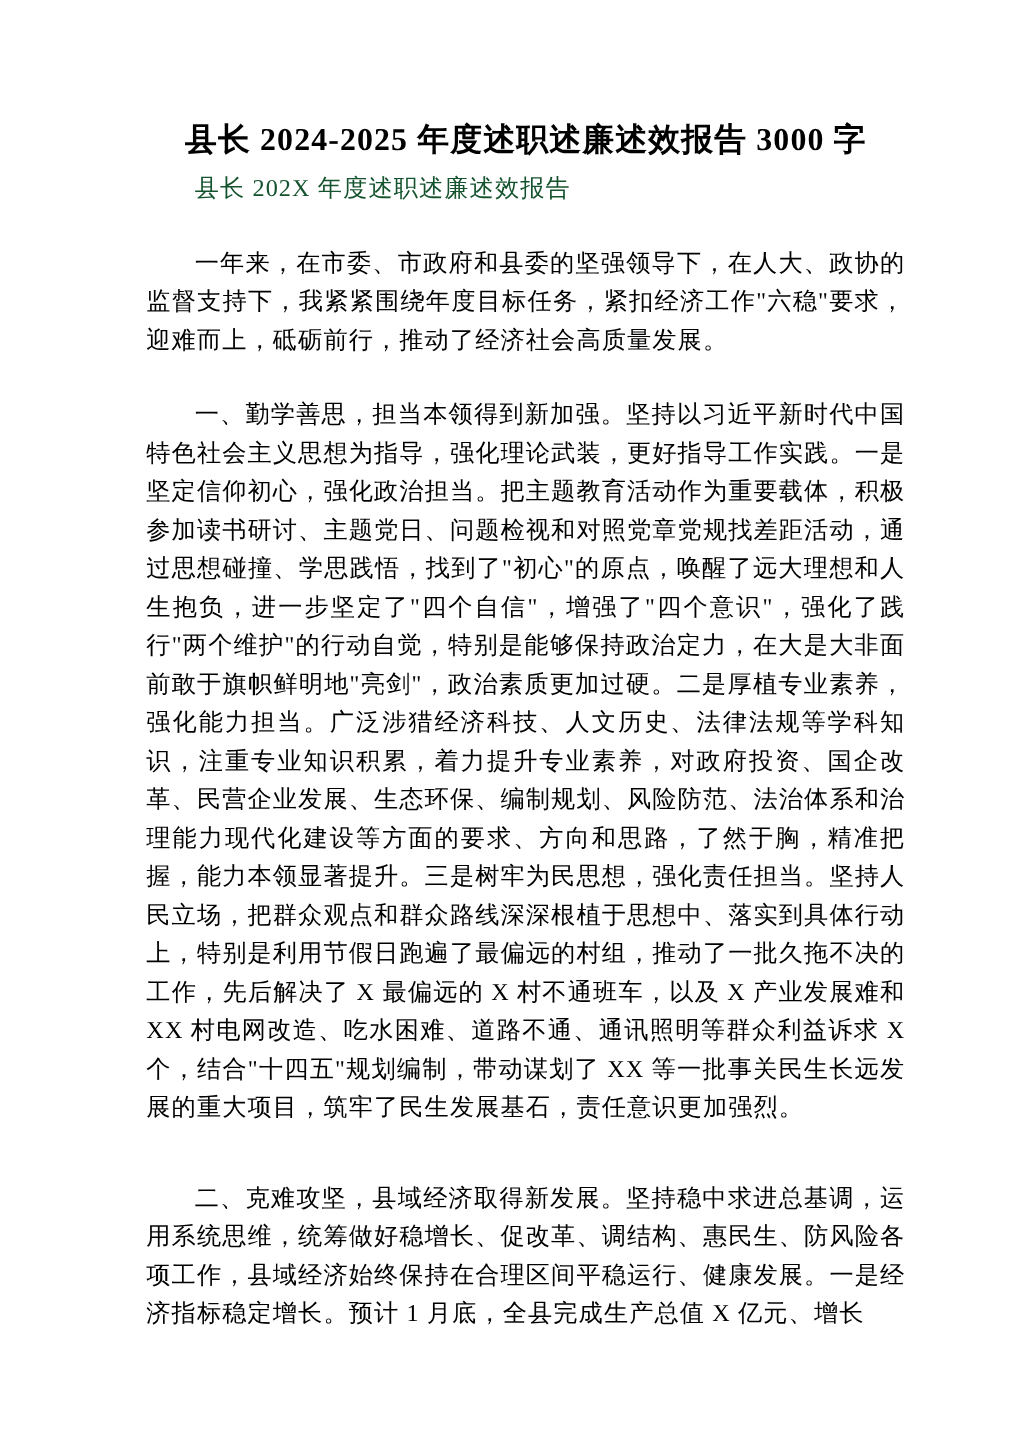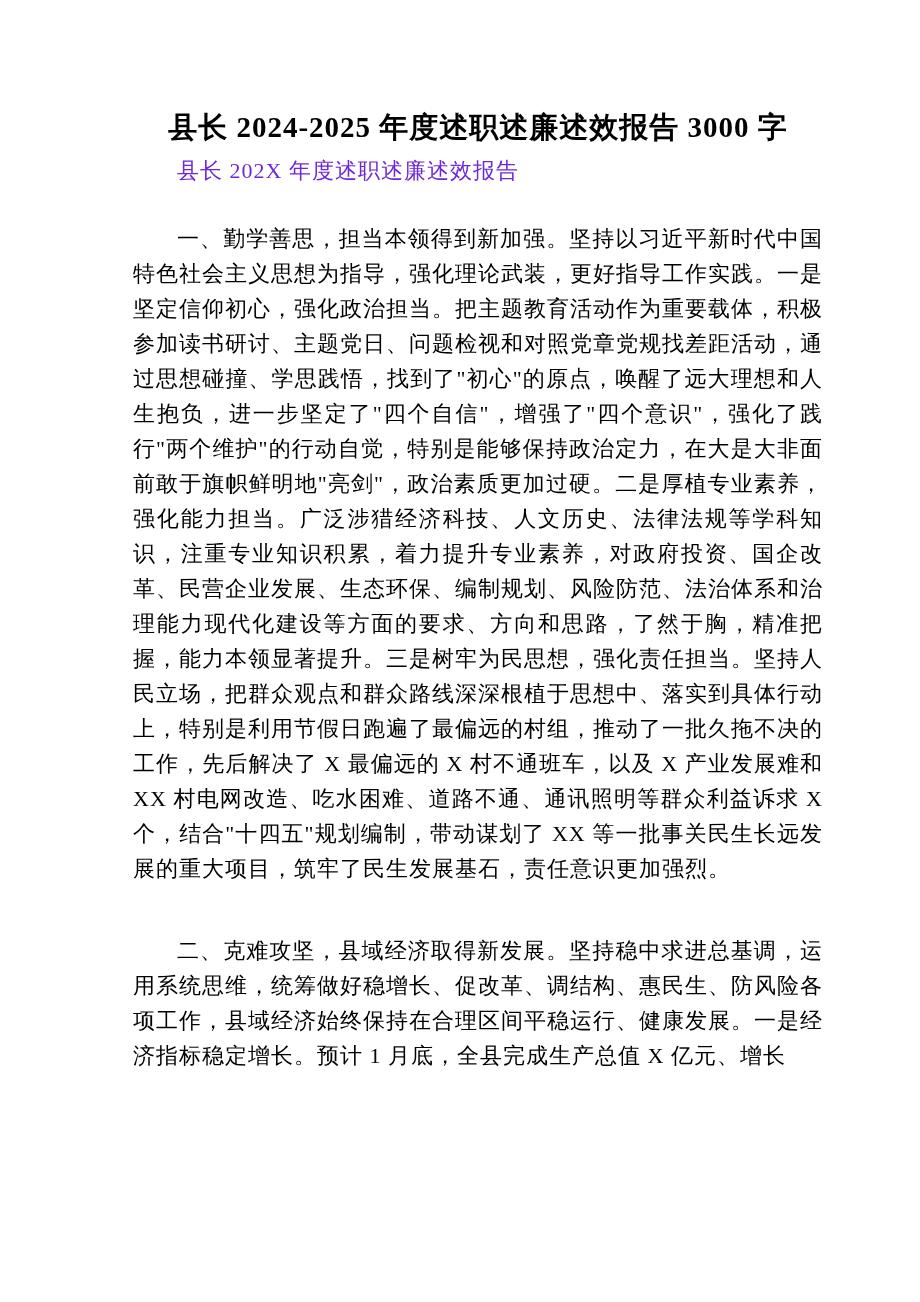--- a/index.html
+++ b/index.html
@@ -26,21 +26,21 @@
     text-align: center;
     letter-spacing: 1px;
     color: #000000;
   }
   .subtitle {
     margin: 3px 0 0 0;
     font-size: 22px;
     line-height: 35px;
     text-indent: 2em;
     letter-spacing: 1px;
-    color: #6d28d9;
+    color: #14532d;
   }
   .para {
     margin: 33px 0 0 0;
     font-size: 22px;
     line-height: 35px;
     text-align: justify;
     text-indent: 2em;
     letter-spacing: 1px;
     word-break: break-all;
     color: #000000;
@@ -50,17 +50,18 @@
   }
 </style>
 </head>
 <body>
 
 <div class="page">
   <h1 class="title">县长 2024-2025 年度述职述廉述效报告 3000 字</h1>
 
   <p class="subtitle">县长 202X 年度述职述廉述效报告</p>
 
+  <p class="para">一年来，在市委、市政府和县委的坚强领导下，在人大、政协的监督支持下，我紧紧围绕年度目标任务，紧扣经济工作"六稳"要求，迎难而上，砥砺前行，推动了经济社会高质量发展。</p>
 
   <p class="para">一、勤学善思，担当本领得到新加强。坚持以习近平新时代中国特色社会主义思想为指导，强化理论武装，更好指导工作实践。一是坚定信仰初心，强化政治担当。把主题教育活动作为重要载体，积极参加读书研讨、主题党日、问题检视和对照党章党规找差距活动，通过思想碰撞、学思践悟，找到了"初心"的原点，唤醒了远大理想和人生抱负，进一步坚定了"四个自信"，增强了"四个意识"，强化了践行"两个维护"的行动自觉，特别是能够保持政治定力，在大是大非面前敢于旗帜鲜明地"亮剑"，政治素质更加过硬。二是厚植专业素养，强化能力担当。广泛涉猎经济科技、人文历史、法律法规等学科知识，注重专业知识积累，着力提升专业素养，对政府投资、国企改革、民营企业发展、生态环保、编制规划、风险防范、法治体系和治理能力现代化建设等方面的要求、方向和思路，了然于胸，精准把握，能力本领显著提升。三是树牢为民思想，强化责任担当。坚持人民立场，把群众观点和群众路线深深根植于思想中、落实到具体行动上，特别是利用节假日跑遍了最偏远的村组，推动了一批久拖不决的工作，先后解决了 X 最偏远的 X 村不通班车，以及 X 产业发展难和 XX 村电网改造、吃水困难、道路不通、通讯照明等群众利益诉求 X 个，结合"十四五"规划编制，带动谋划了 XX 等一批事关民生长远发展的重大项目，筑牢了民生发展基石，责任意识更加强烈。</p>
 
   <p class="para section-gap">二、克难攻坚，县域经济取得新发展。坚持稳中求进总基调，运用系统思维，统筹做好稳增长、促改革、调结构、惠民生、防风险各项工作，县域经济始终保持在合理区间平稳运行、健康发展。一是经济指标稳定增长。预计 1 月底，全县完成生产总值 X 亿元、增长</p>
 </div>
 
 </body></html>

